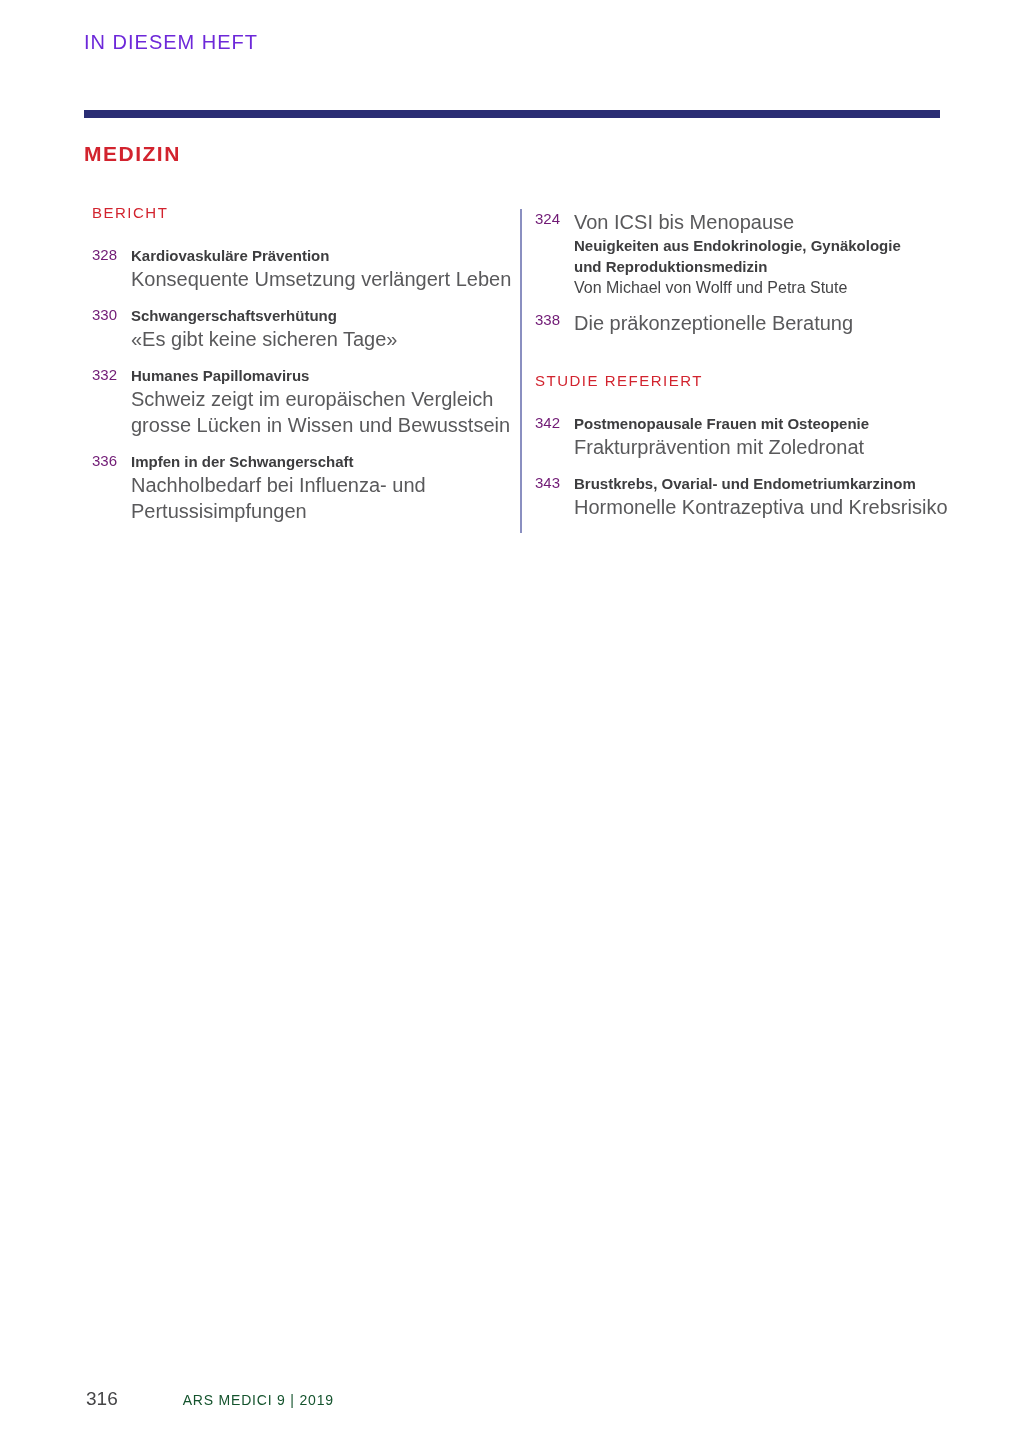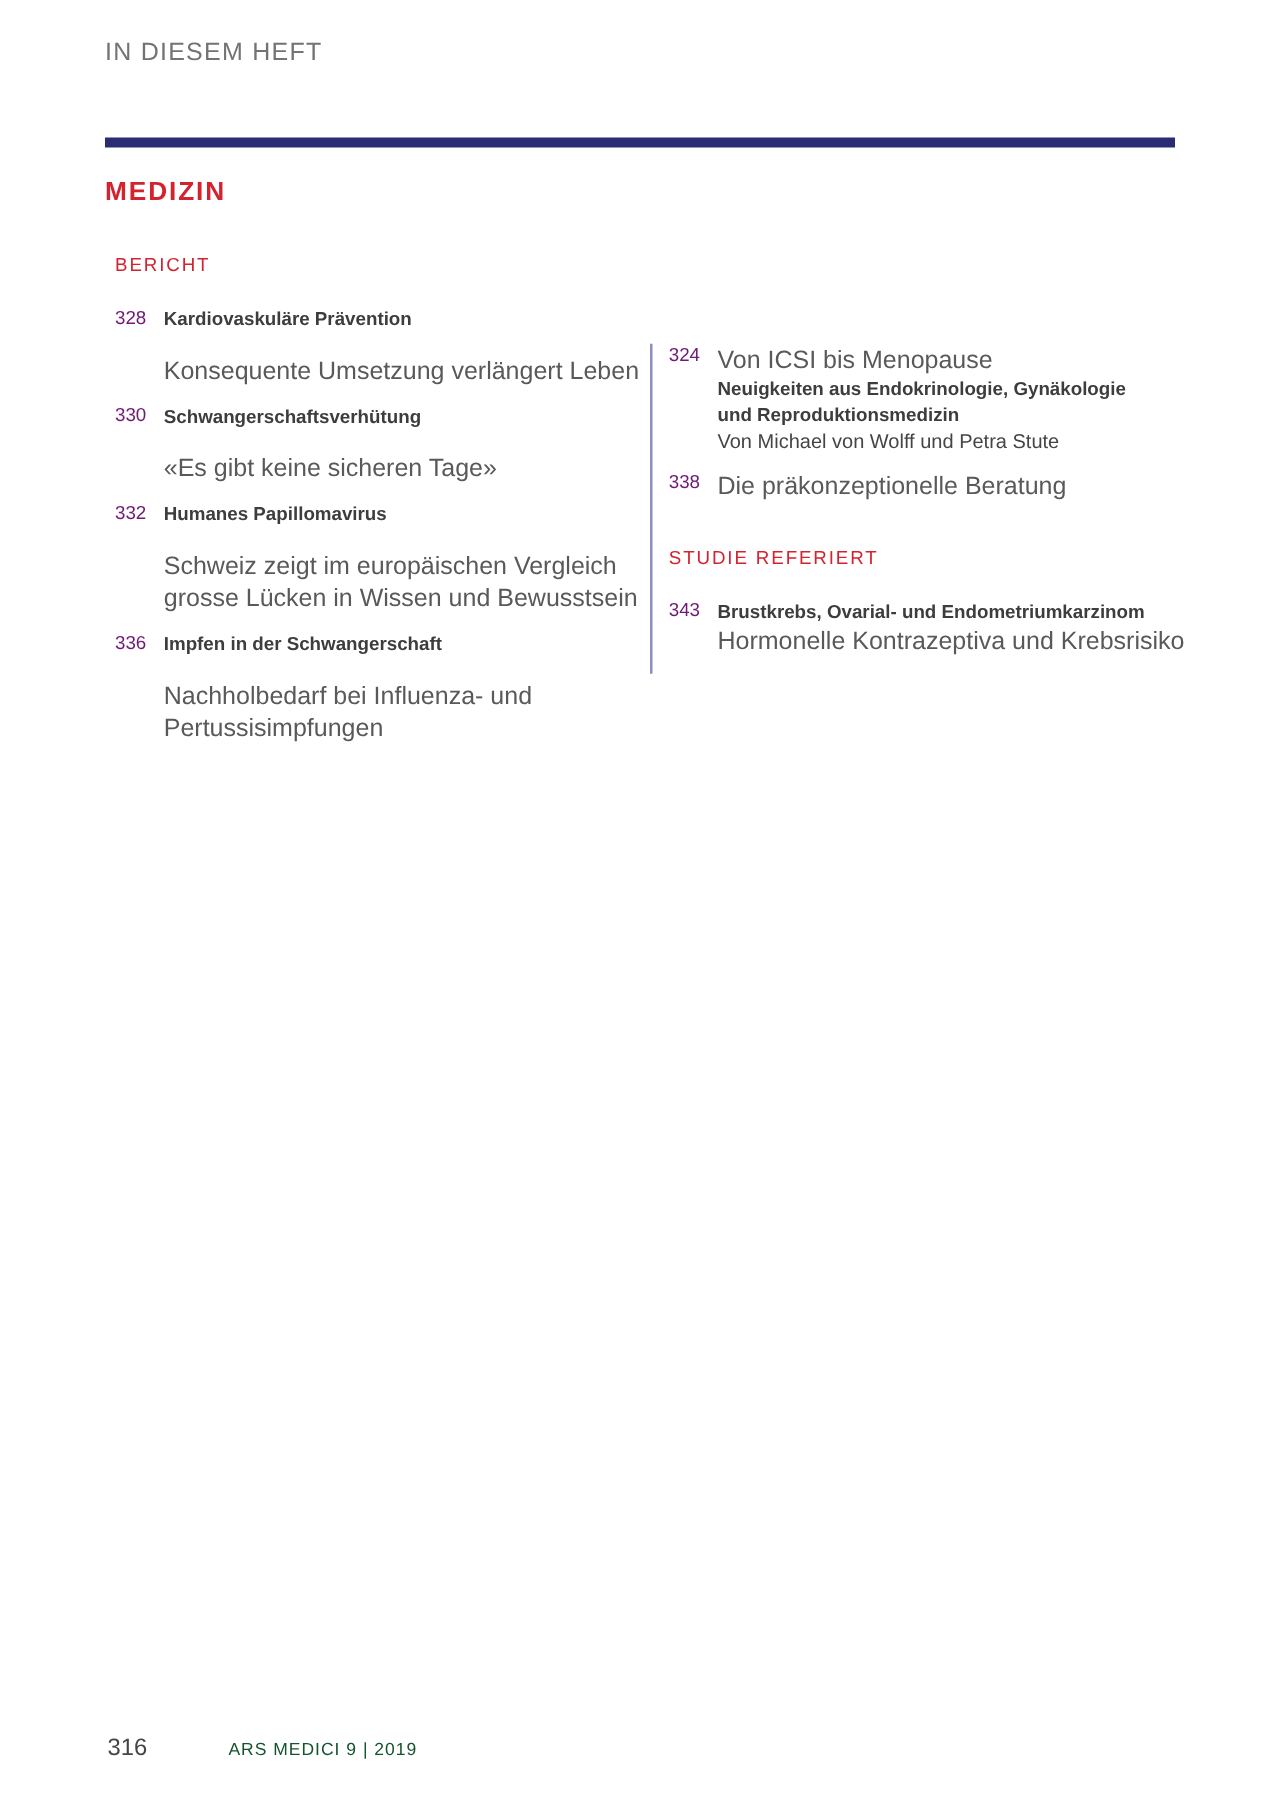--- a/index.html
+++ b/index.html
@@ -14,21 +14,21 @@
     height: 1448px;
     background: #ffffff;
     overflow: hidden;
   }
   .issue-header {
     position: absolute;
     left: 84px;
     top: 31px;
     font-size: 20px;
     letter-spacing: 1px;
-    color: #737373;
+    color: #6d28d9;
     font-weight: 400;
   }
   .rule {
     position: absolute;
     left: 84px;
     top: 110px;
     width: 856px;
     height: 8px;
     background: #2a2d74;
   }
@@ -87,21 +87,21 @@
     font-weight: 700;
     color: #3d3d3f;
     white-space: pre-line;
   }
   .big-title {
     font-size: 20px;
     line-height: 26px;
     font-weight: 400;
     color: #59595b;
     white-space: pre-line;
-    margin-top: 18px;
+    margin-top: 0;
   }
   .col-right .big-title {
     margin-top: 0;
   }
   .authors {
     font-size: 16px;
     line-height: 18px;
     color: #454547;
     margin-top: 2px;
   }
@@ -189,20 +189,27 @@
 
       <div class="toc-entry">
         <div class="pageno">338</div>
         <div>
           <div class="big-title">Die präkonzeptionelle Beratung</div>
         </div>
       </div>
 
       <div class="rubric-label spaced-top">STUDIE REFERIERT</div>
 
+      <div class="toc-entry">
+        <div class="pageno">342</div>
+        <div>
+          <div class="kicker">Postmenopausale Frauen mit Osteopenie</div>
+          <div class="big-title">Frakturprävention mit Zoledronat</div>
+        </div>
+      </div>
 
       <div class="toc-entry">
         <div class="pageno">343</div>
         <div>
           <div class="kicker">Brustkrebs, Ovarial- und Endometriumkarzinom</div>
           <div class="big-title">Hormonelle Kontrazeptiva und Krebsrisiko</div>
         </div>
       </div>
     </div>
 

